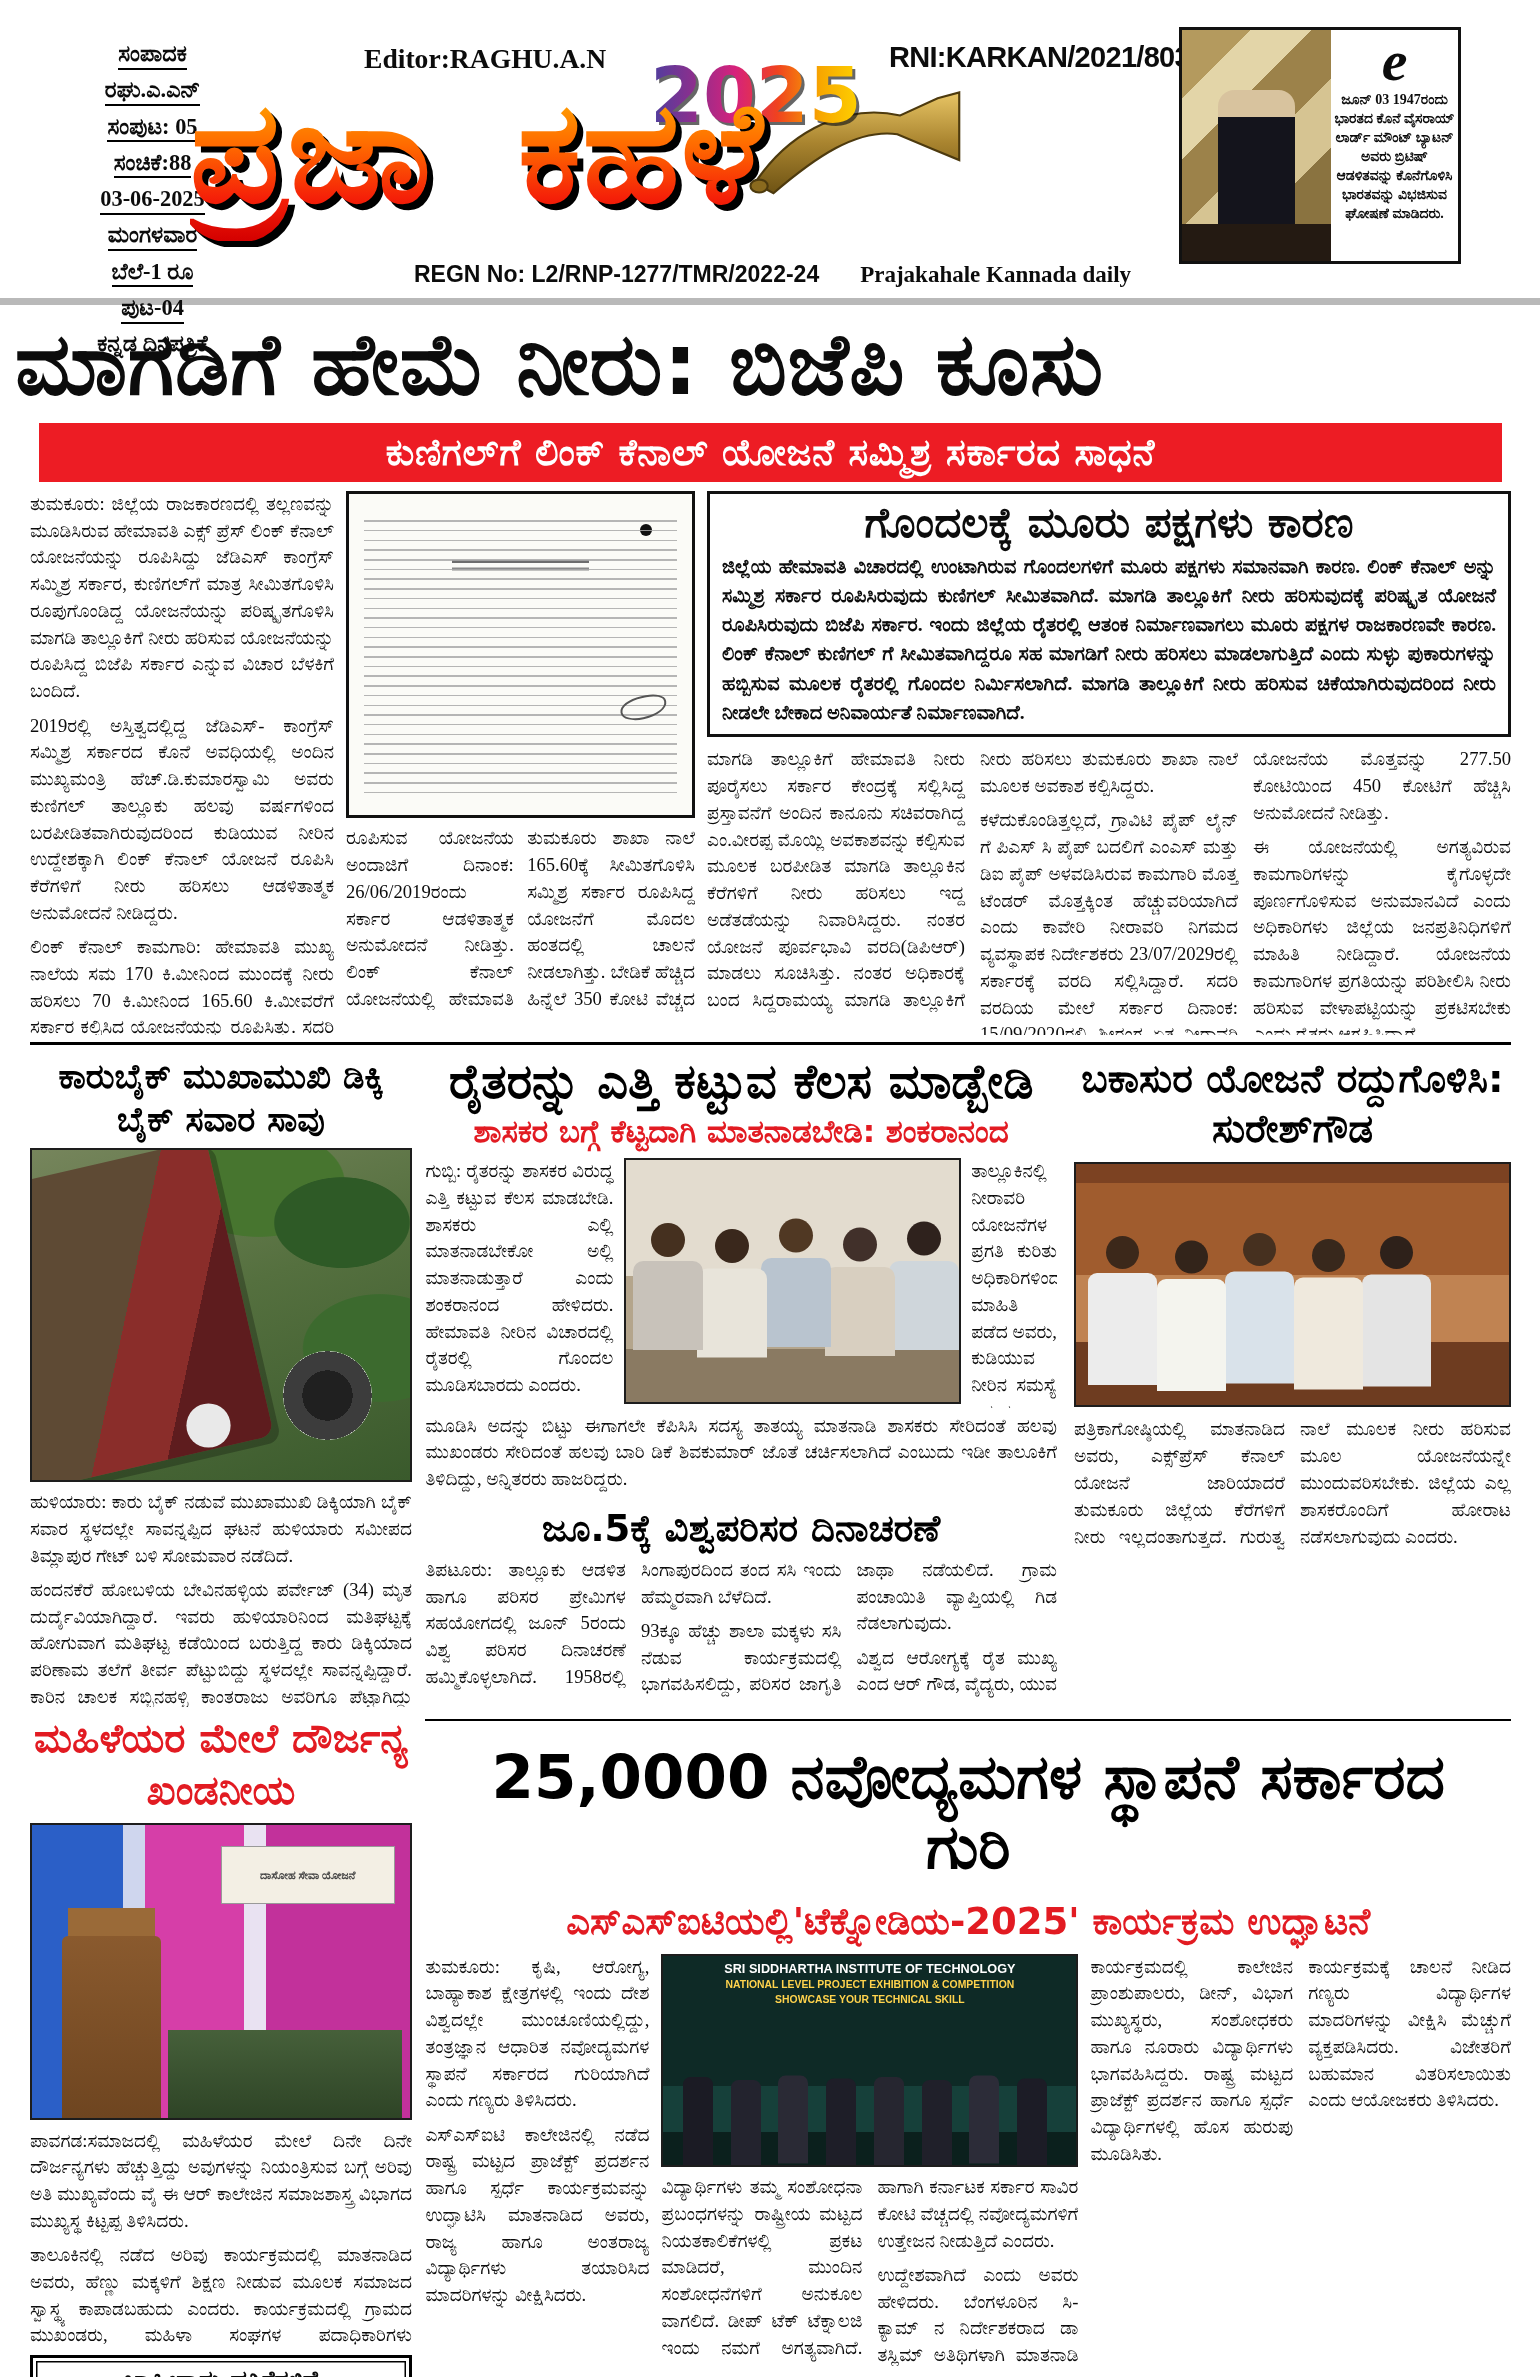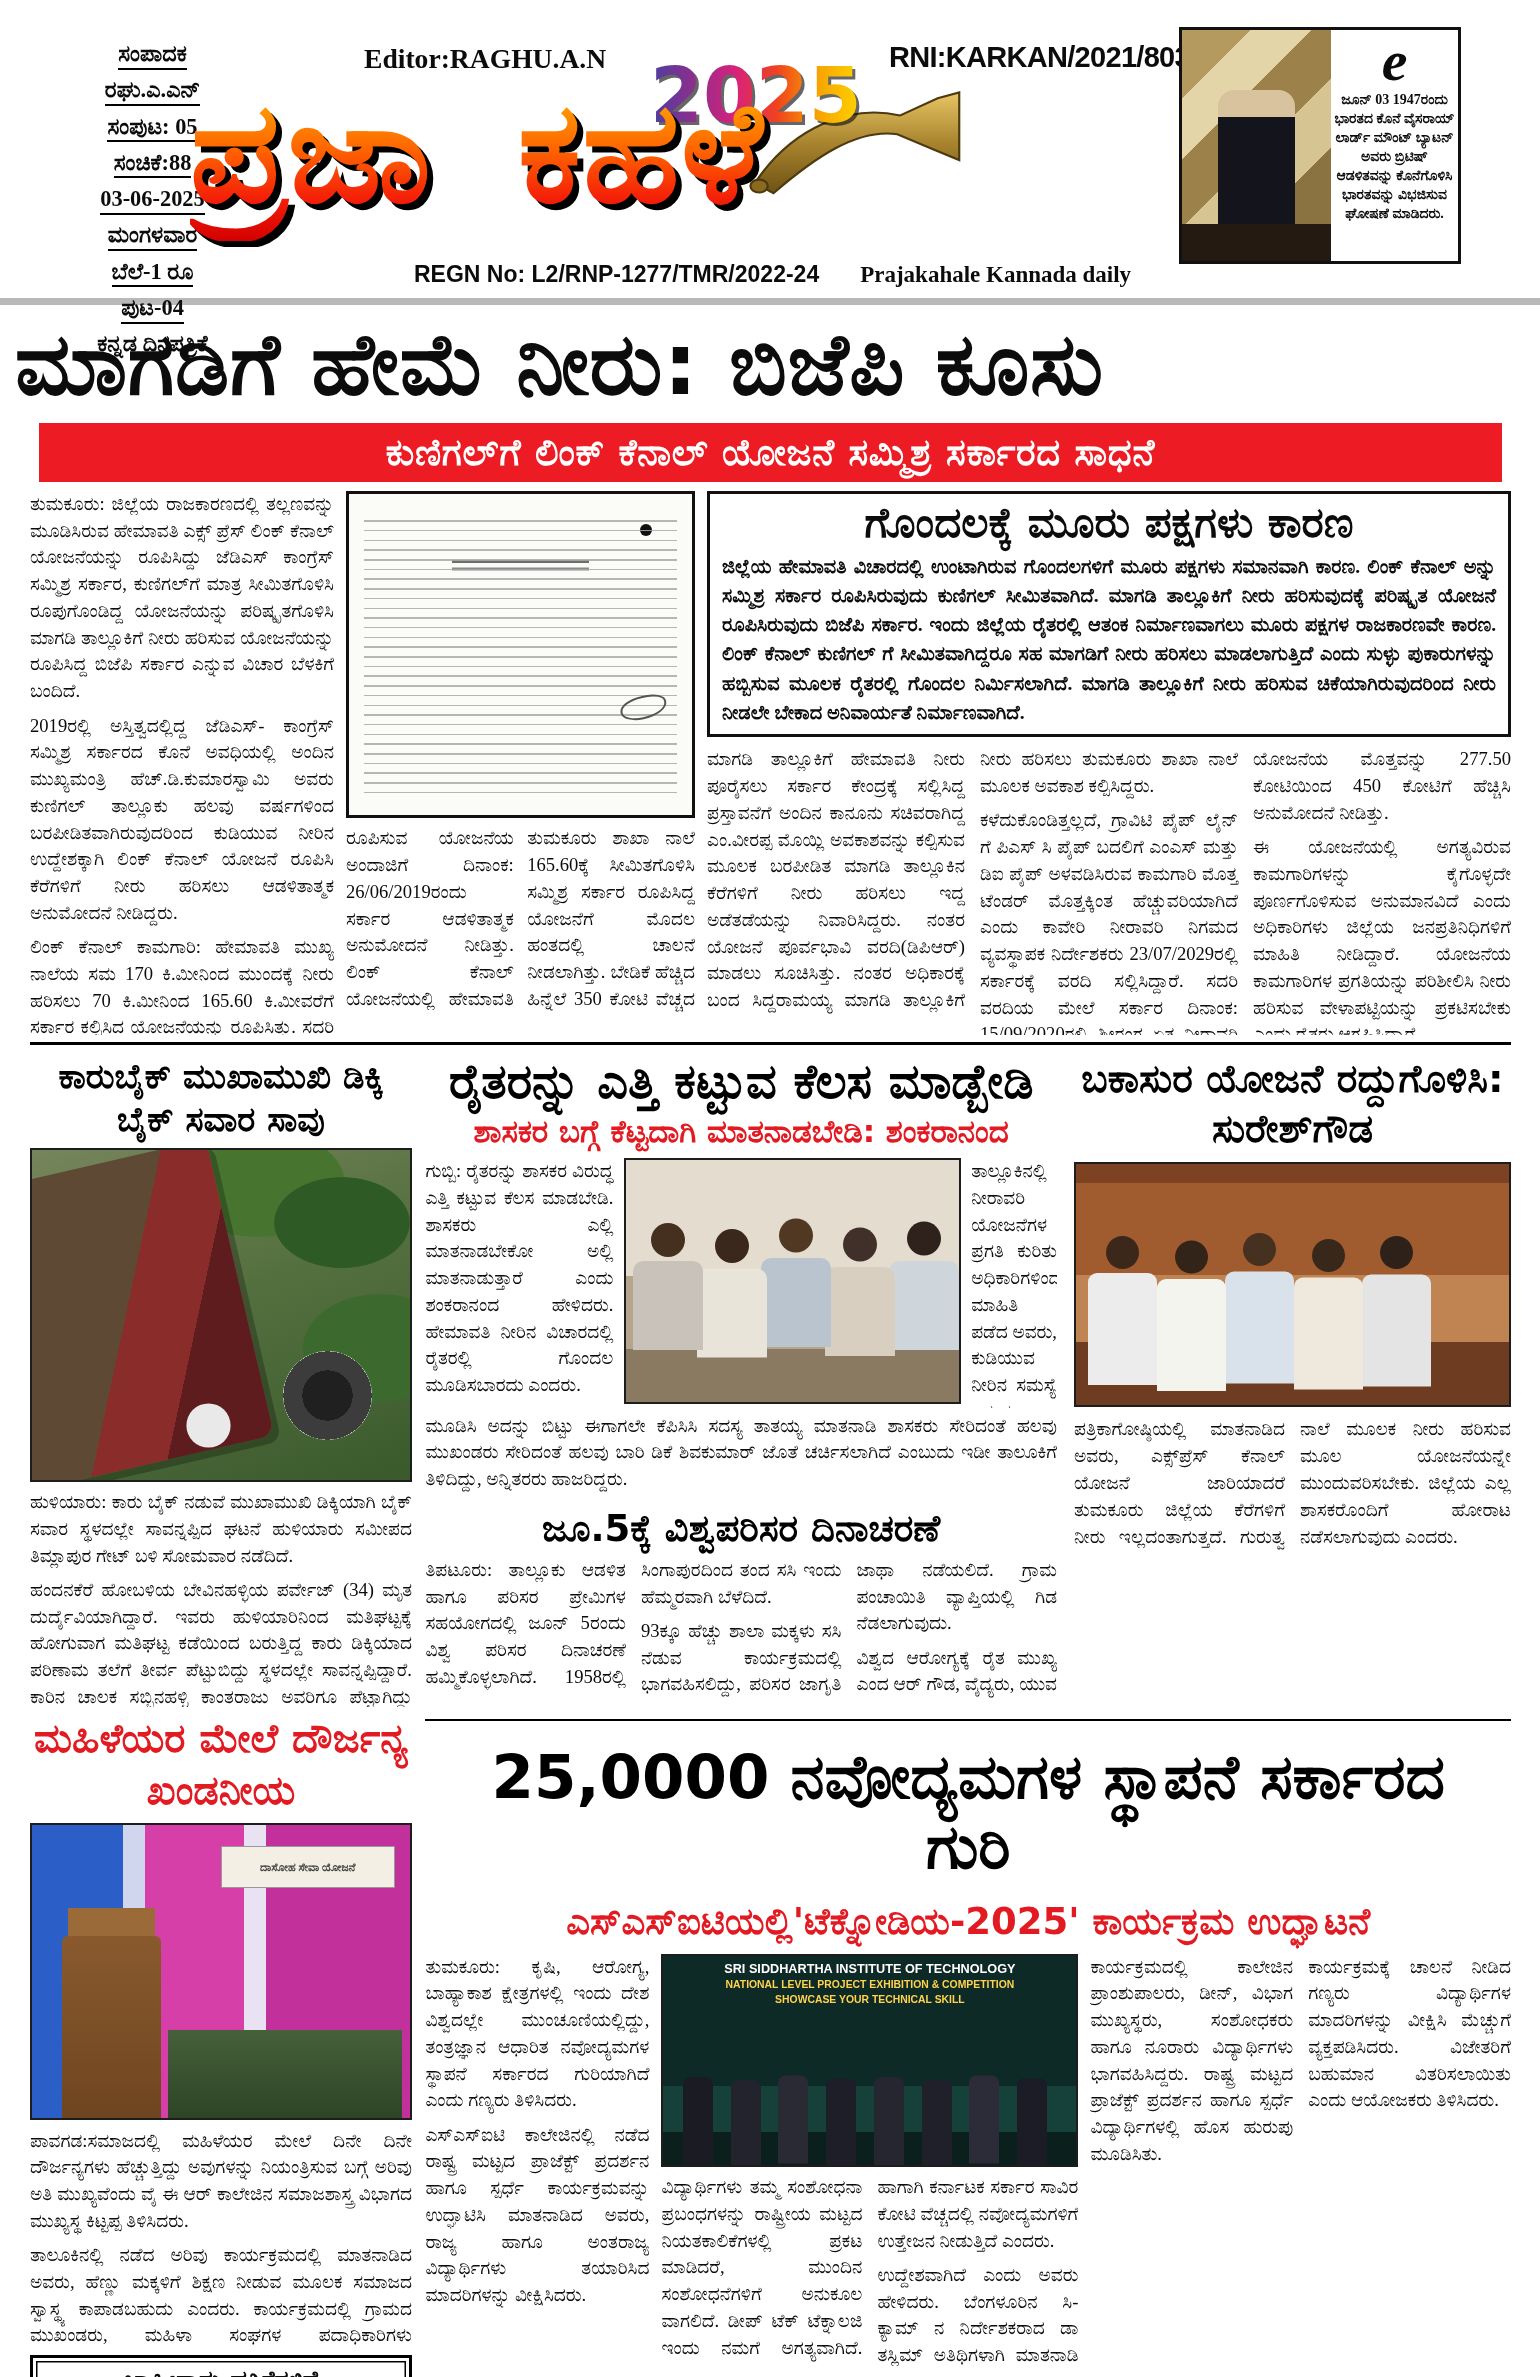--- a/index.html
+++ b/index.html
@@ -78,21 +78,21 @@
   .crash::after{content:"";position:absolute;right:10%;bottom:12%;width:89px;height:89px;border-radius:50%;
       background:radial-gradient(circle,#202020 0 40%,#3c3c3c 40% 70%,#d8d8d8 70%);box-shadow:-119px 30px 0 -22.4px #e9e9e9}
   .rail .bodytext{margin-top:7.5px;height:218px;overflow:hidden}
   .rail .red-h{font-size:40px;line-height:1.3;margin:4.5px 0 7.5px}
   .podium{height:297px;background:linear-gradient(90deg,#2b5fc7 0 24%,#cfd6ee 24% 30%,#d63ea8 30% 56%,#e9e2f2 56% 62%,#c2319b 62% 100%)}
   .podium::before{content:"";position:absolute;left:8%;bottom:0;width:26%;height:62%;
       background:linear-gradient(180deg,#8a5a2e,#6e4520);border-radius:6px 6px 0 0;box-shadow:0 -34px 0 -6px #9a6a38}
   .podium::after{content:"";position:absolute;right:2%;bottom:0;width:62%;height:30%;
       background:linear-gradient(180deg,#46603a,#2e4426)}
   .banner-sm{position:absolute;right:4%;top:7%;width:44%;background:#f3efe4;color:#444;
-      font:bold 11.2px/1.5 "Liberation Serif",serif;text-align:center;padding:12px 3px;border:0.7px solid #999}
+      font:bold 11.2px/1.5 "Liberation Serif",serif;text-align:center;padding:20px 3px;border:0.7px solid #999}
   .pav{height:209px}
   .advert{border:3px solid #000;margin-top:9px;padding:7.5px 4.5px;text-align:center;
       font-family:"DejaVu Sans",sans-serif;font-weight:900;box-shadow:0 0 0 3px #fff inset,0 0 0 4.5px #000 inset}
   .advert .l1{font-size:26px}
   
   .mainright{flex:1;min-width:0;display:flex;flex-direction:column}
   .row1{display:flex;gap:17px;height:710px;overflow:hidden}
   .farmer{flex:1;min-width:0}
   .farmer-h{font-size:48px;line-height:1.15;margin:1.5px 0 3px}
   .farmer-sub{font-size:31px;line-height:1.25;margin:0 0 7.5px}

